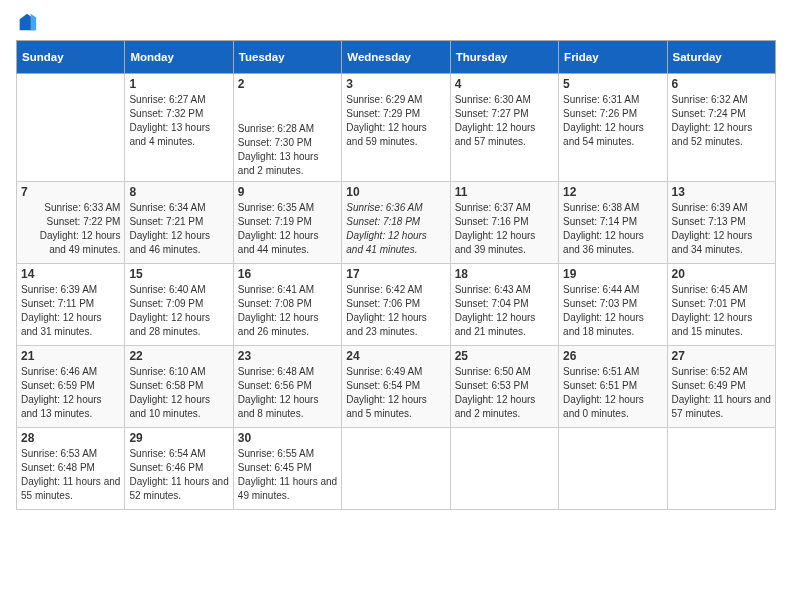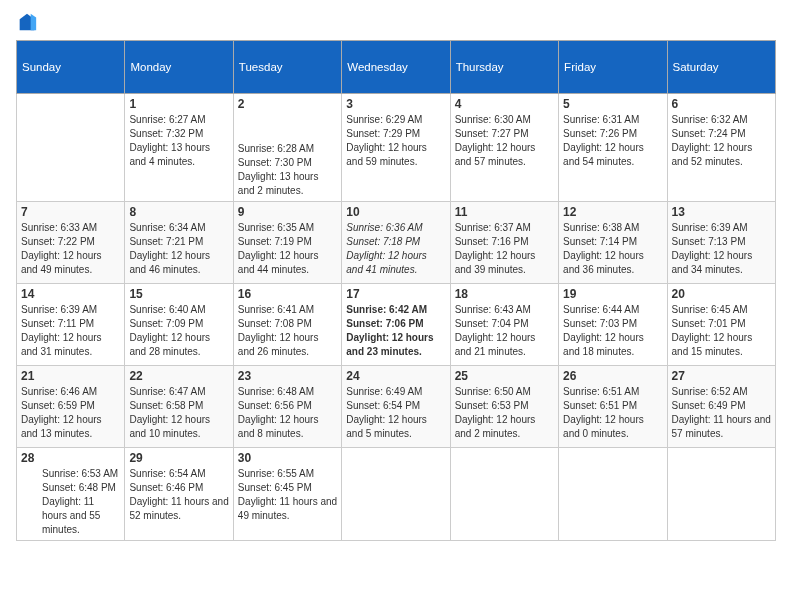--- a/index.html
+++ b/index.html
@@ -57,22 +57,22 @@
     }
     .calendar {
       width: 100%;
       border-collapse: collapse;
       table-layout: fixed;
     }
     .calendar th {
       background: #1565c0;
       color: #fff;
       font-size: 11.5px;
-      font-weight: normal;
-      padding: 20px 5px;
+      font-weight: bold;
+      padding: 10px 5px;
       text-align: left;
       border: 1px solid #aaa;
     }
     .calendar td {
       vertical-align: top;
       border: 1px solid #ccc;
       padding: 3px 4px;
       font-size: 9.5px;
       color: #333;
       height: 82px;
@@ -164,21 +164,21 @@
           <td>
             <div class="day-number">6</div>
             <div class="day-info" style="white-space: pre-line;">Sunrise: 6:32 AM
 Sunset: 7:24 PM
 Daylight: 12 hours and 52 minutes.</div>
           </td>
         </tr>
         <tr class="week-row">
           <td>
             <div class="day-number">7</div>
-            <div class="day-info" style="white-space: pre-line;">Sunrise: 6:33 AM
+            <div class="day-info" style="white-space: pre-line; text-align: right;">Sunrise: 6:33 AM
 Sunset: 7:22 PM
 Daylight: 12 hours and 49 minutes.</div>
           </td>
           <td>
             <div class="day-number">8</div>
             <div class="day-info" style="white-space: pre-line;">Sunrise: 6:34 AM
 Sunset: 7:21 PM
 Daylight: 12 hours and 46 minutes.</div>
           </td>
           <td>
@@ -226,21 +226,21 @@
 Daylight: 12 hours and 28 minutes.</div>
           </td>
           <td>
             <div class="day-number">16</div>
             <div class="day-info" style="white-space: pre-line;">Sunrise: 6:41 AM
 Sunset: 7:08 PM
 Daylight: 12 hours and 26 minutes.</div>
           </td>
           <td>
             <div class="day-number">17</div>
-            <div class="day-info" style="white-space: pre-line; font-weight: bold;">Sunrise: 6:42 AM
+            <div class="day-info" style="white-space: pre-line;">Sunrise: 6:42 AM
 Sunset: 7:06 PM
 Daylight: 12 hours and 23 minutes.</div>
           </td>
           <td>
             <div class="day-number">18</div>
             <div class="day-info" style="white-space: pre-line;">Sunrise: 6:43 AM
 Sunset: 7:04 PM
 Daylight: 12 hours and 21 minutes.</div>
           </td>
           <td>
@@ -258,21 +258,21 @@
         </tr>
         <tr class="week-row">
           <td>
             <div class="day-number">21</div>
             <div class="day-info" style="white-space: pre-line;">Sunrise: 6:46 AM
 Sunset: 6:59 PM
 Daylight: 12 hours and 13 minutes.</div>
           </td>
           <td>
             <div class="day-number">22</div>
-            <div class="day-info" style="white-space: pre-line;">Sunrise: 6:47 AM
+            <div class="day-info" style="white-space: pre-line;">Sunrise: 6:10 AM
 Sunset: 6:58 PM
 Daylight: 12 hours and 10 minutes.</div>
           </td>
           <td>
             <div class="day-number">23</div>
             <div class="day-info" style="white-space: pre-line;">Sunrise: 6:48 AM
 Sunset: 6:56 PM
 Daylight: 12 hours and 8 minutes.</div>
           </td>
           <td>
@@ -296,21 +296,21 @@
           <td>
             <div class="day-number">27</div>
             <div class="day-info" style="white-space: pre-line;">Sunrise: 6:52 AM
 Sunset: 6:49 PM
 Daylight: 11 hours and 57 minutes.</div>
           </td>
         </tr>
         <tr class="week-row">
           <td>
             <div class="day-number">28</div>
-            <div class="day-info" style="white-space: pre-line; margin-left: 21px;">Sunrise: 6:53 AM
+            <div class="day-info" style="white-space: pre-line;">Sunrise: 6:53 AM
 Sunset: 6:48 PM
 Daylight: 11 hours and 55 minutes.</div>
           </td>
           <td>
             <div class="day-number">29</div>
             <div class="day-info" style="white-space: pre-line;">Sunrise: 6:54 AM
 Sunset: 6:46 PM
 Daylight: 11 hours and 52 minutes.</div>
           </td>
           <td>

